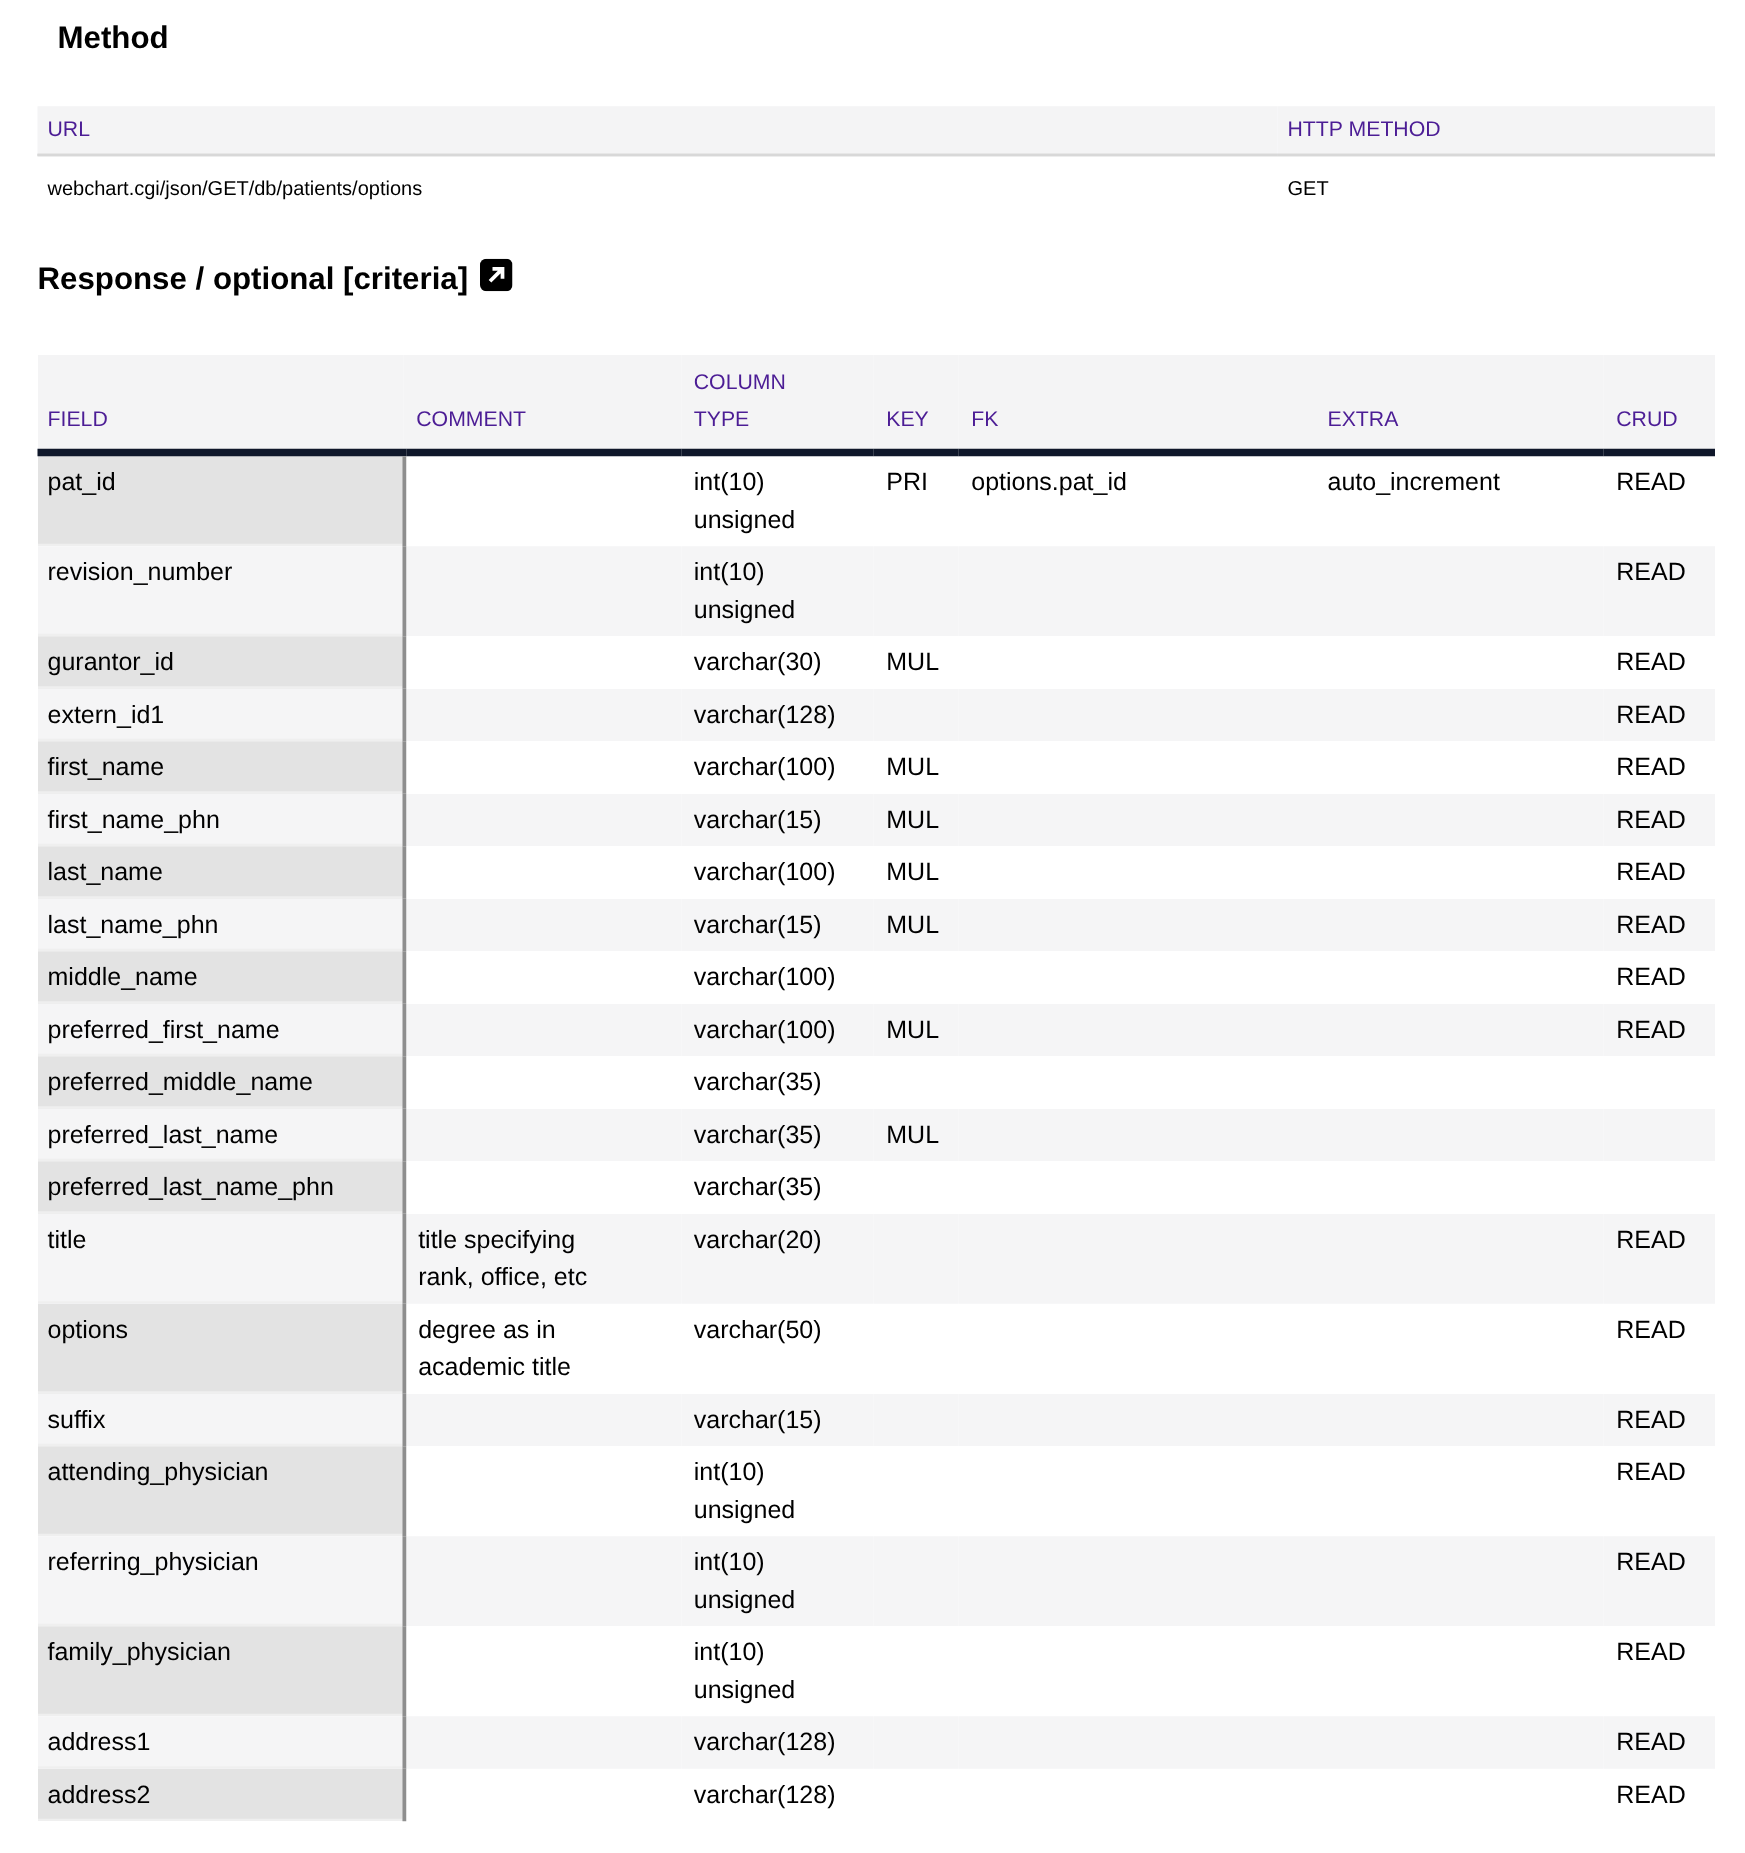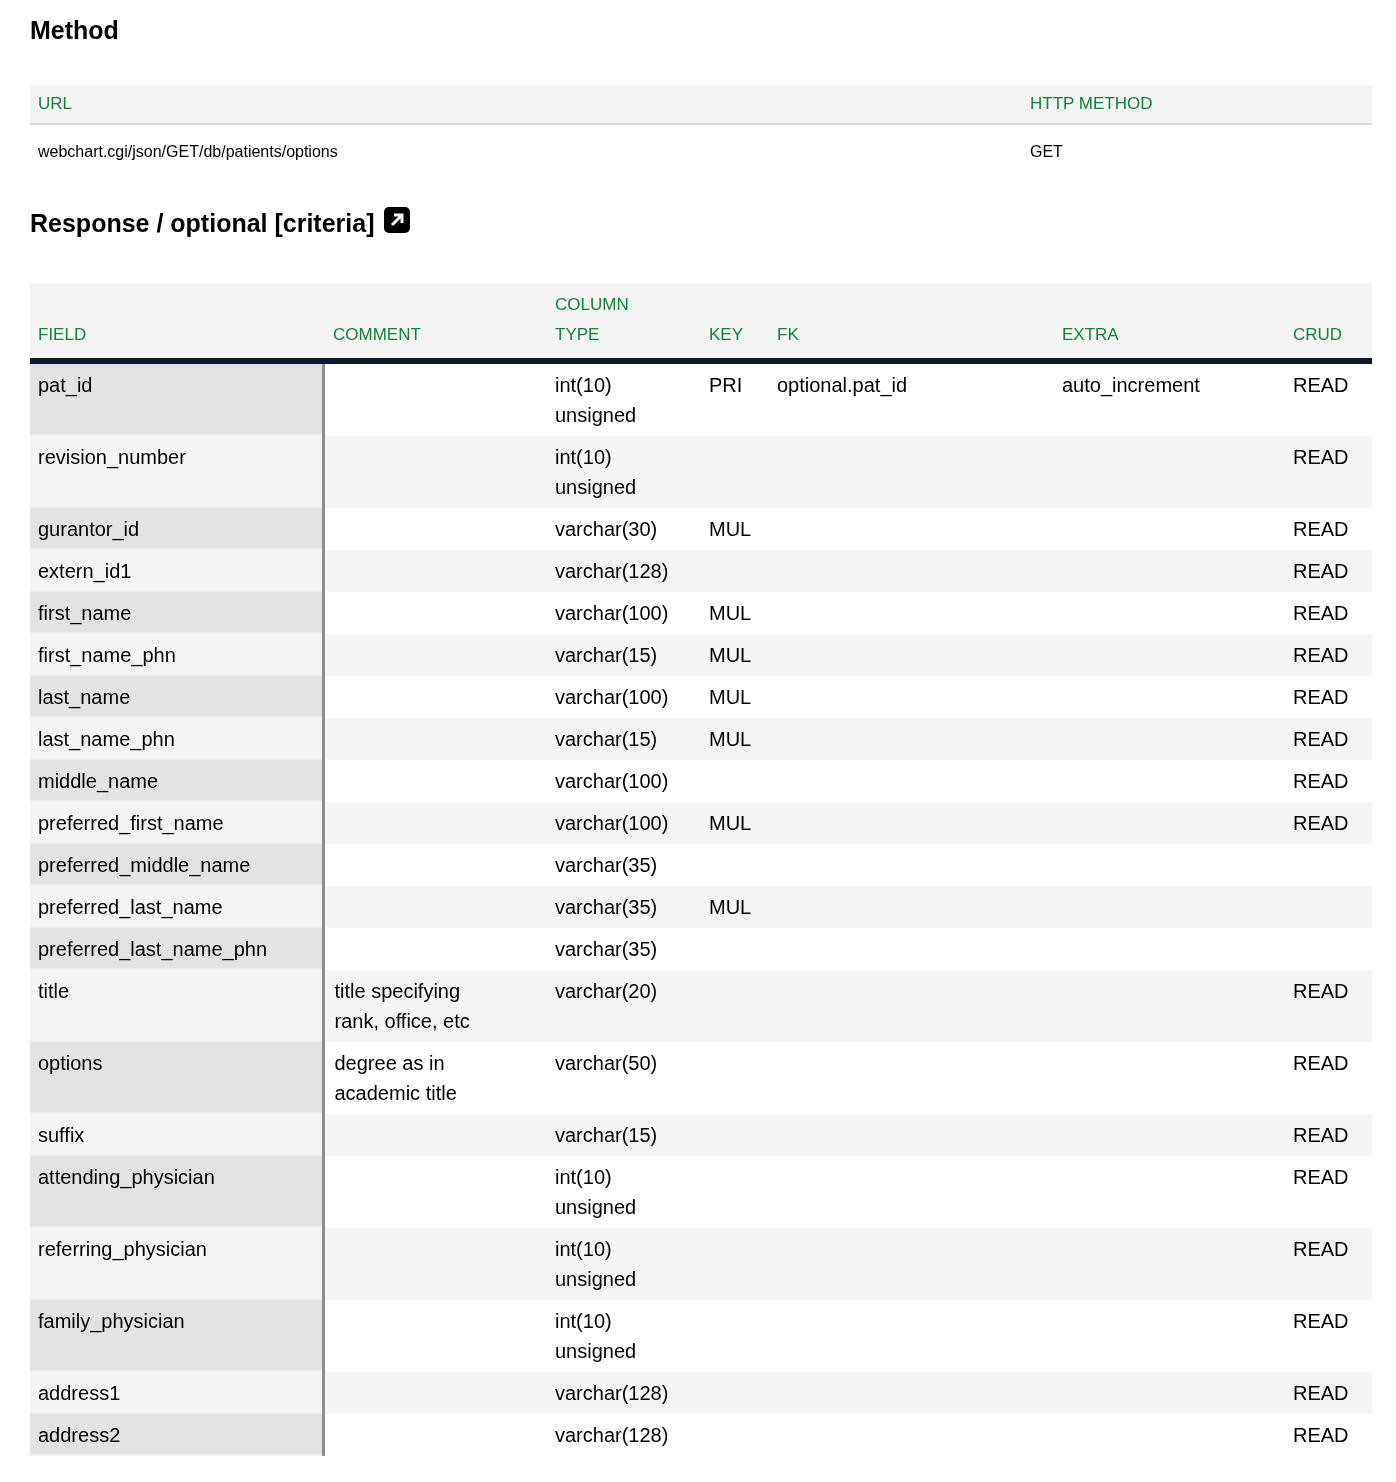--- a/index.html
+++ b/index.html
@@ -5,27 +5,27 @@
   * { box-sizing: border-box; }
   html, body { margin: 0; padding: 0; }
   body {
     width: 1396px; height: 1482px; overflow: hidden;
     background: #ffffff; color: #000000;
     font-family: "Liberation Sans", sans-serif;
   }
   .page { padding: 16px 24px 0 30px; }
 
   h2 { font-size: 25px; font-weight: bold; margin: 0; color: #000; }
-  .h-method { margin: 0 0 40px 0; }
+  .h-method { margin: 0 0 40px 16px; }
   .h-response { margin: 28px 0 44px 0; display: flex; align-items: center; gap: 9px; }
   .ext-icon { flex: 0 0 auto; display: inline-block; }
 
   table { border-collapse: collapse; table-layout: fixed; width: 1342px; }
   th {
-    text-align: left; font-weight: 400; color: #15803d;
+    text-align: left; font-weight: 400; color: #4c1d95;
     background: #f4f4f5; font-size: 17px;
   }
 
   
   .method-table th { padding: 8px; line-height: 22px; border-bottom: 2px solid #d8d8d8; }
   .method-table td { padding: 12px 8px; font-size: 16px; line-height: 30px; vertical-align: top; }
 
   
   .response-table th {
     padding: 7px 10px 8px 10px; vertical-align: bottom;
@@ -102,21 +102,21 @@
         <th>EXTRA</th>
         <th>CRUD</th>
       </tr>
     </thead>
     <tbody>
         <tr>
     <td class="c-field">pat_id</td>
     <td><span class="comment-text"></span></td>
     <td>int(10) unsigned</td>
     <td>PRI</td>
-    <td>optional.pat_id</td>
+    <td>options.pat_id</td>
     <td>auto_increment</td>
     <td>READ</td>
   </tr>
         <tr>
     <td class="c-field">revision_number</td>
     <td><span class="comment-text"></span></td>
     <td>int(10) unsigned</td>
     <td></td>
     <td></td>
     <td></td>

